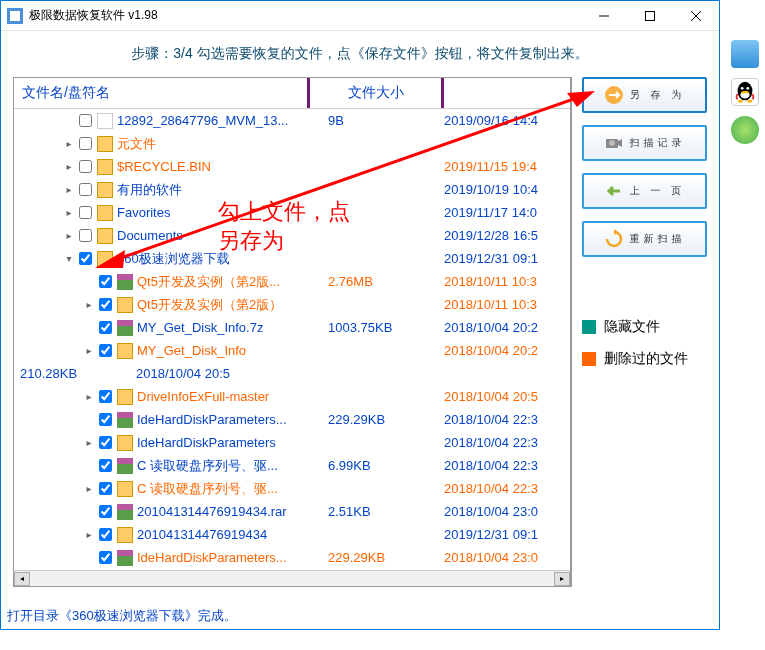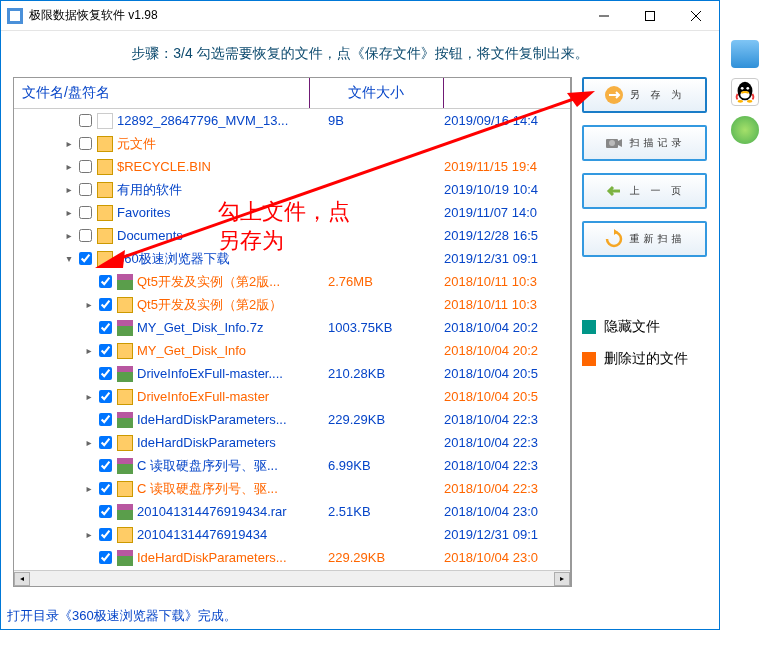--- a/index.html
+++ b/index.html
@@ -11,21 +11,21 @@
 .winbtns { display: flex; }
 .winbtn { width: 46px; height: 30px; display: flex; align-items: center; justify-content: center; cursor: pointer; }
 .winbtn svg { width: 10px; height: 10px; }
 
 .hint { text-align: center; color: #0c4a6e; font-size: 14px; padding: 14px 0; }
 
 .content { display: flex; padding: 0 12px; gap: 10px; }
 .main { flex: 1; border: 1px solid #999; border-right: 2px solid #999; height: 510px; display: flex; flex-direction: column; }
 
 .headers { display: flex; background: #fff; border-bottom: 1px solid #ccc; }
-.hcell { padding: 6px 8px; font-size: 14px; color: #0645c8; border-right: 1px solid #701a75; cursor: pointer; }
+.hcell { padding: 6px 8px; font-size: 14px; color: #0645c8; border-right: 3px solid #701a75; cursor: pointer; }
 .hcell:nth-child(1) { width: 296px; }
 .hcell:nth-child(2) { width: 104px; margin-left: 30px; }
 .hcell:nth-child(3) { flex: 1; border-right: none; }
 
 .tbody { flex: 1; overflow: hidden; }
 .row { display: flex; align-items: center; height: 23px; font-size: 13px; color: #0645c8; gap: 12px; }
 .row.orange { color: #ff6600; }
 .c1 { width: 296px; display: flex; align-items: center; overflow: hidden; white-space: nowrap; }
 .c2 { width: 104px; padding-left: 6px; }
 .c3 { flex: 1; padding-left: 6px; white-space: nowrap; overflow: hidden; }
@@ -145,21 +145,21 @@
           </div>
           <div class="row">
             <div class="c1">
               <span class="ind" style="width: 48px;"></span>
               <span class="exp">▸</span>
               <input type="checkbox" class="cb" style="">
               <span class="ficon "></span>
               <span class="fname">Favorites</span>
             </div>
             <div class="c2"></div>
-            <div class="c3">2019/11/07 14:0</div>
+            <div class="c3">2019/11/17 14:0</div>
           </div>
           <div class="row">
             <div class="c1">
               <span class="ind" style="width: 48px;"></span>
               <span class="exp">▸</span>
               <input type="checkbox" class="cb" style="">
               <span class="ficon "></span>
               <span class="fname">Documents</span>
             </div>
             <div class="c2"></div>
@@ -214,27 +214,20 @@
               <span class="ind" style="width: 68px;"></span>
               <span class="exp">▸</span>
               <input type="checkbox" class="cb" checked="" style="">
               <span class="ficon "></span>
               <span class="fname">MY_Get_Disk_Info</span>
             </div>
             <div class="c2"></div>
             <div class="c3">2018/10/04 20:2</div>
           </div>
           <div class="row">
-            <div class="c1">
-              <span class="ind" style="width: 68px;"></span>
-              <span class="exp"></span>
-              <input type="checkbox" class="cb" checked="" style="">
-              <span class="ficon rar"></span>
-              <span class="fname">DriveInfoExFull-master....</span>
-            </div>
             <div class="c2">210.28KB</div>
             <div class="c3">2018/10/04 20:5</div>
           </div>
           <div class="row orange">
             <div class="c1">
               <span class="ind" style="width: 68px;"></span>
               <span class="exp">▸</span>
               <input type="checkbox" class="cb" checked="" style="">
               <span class="ficon "></span>
               <span class="fname">DriveInfoExFull-master</span>

